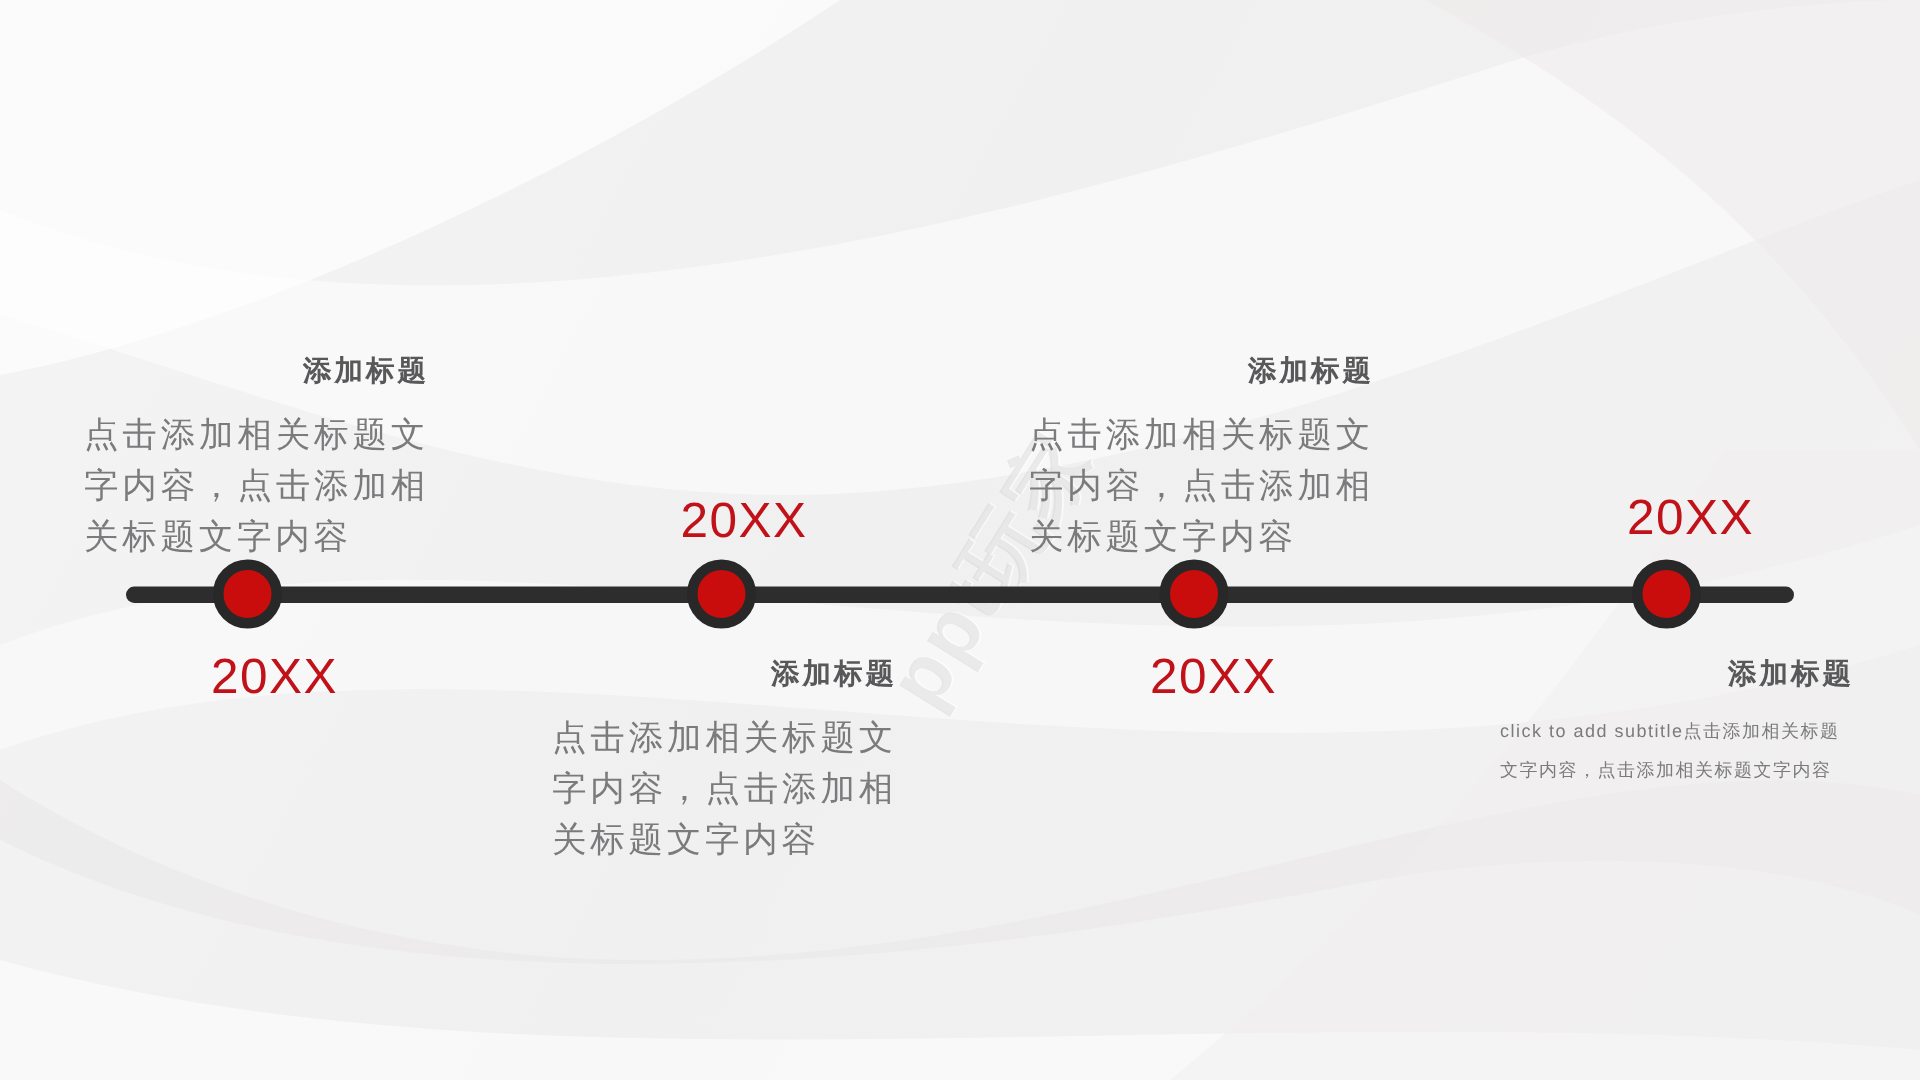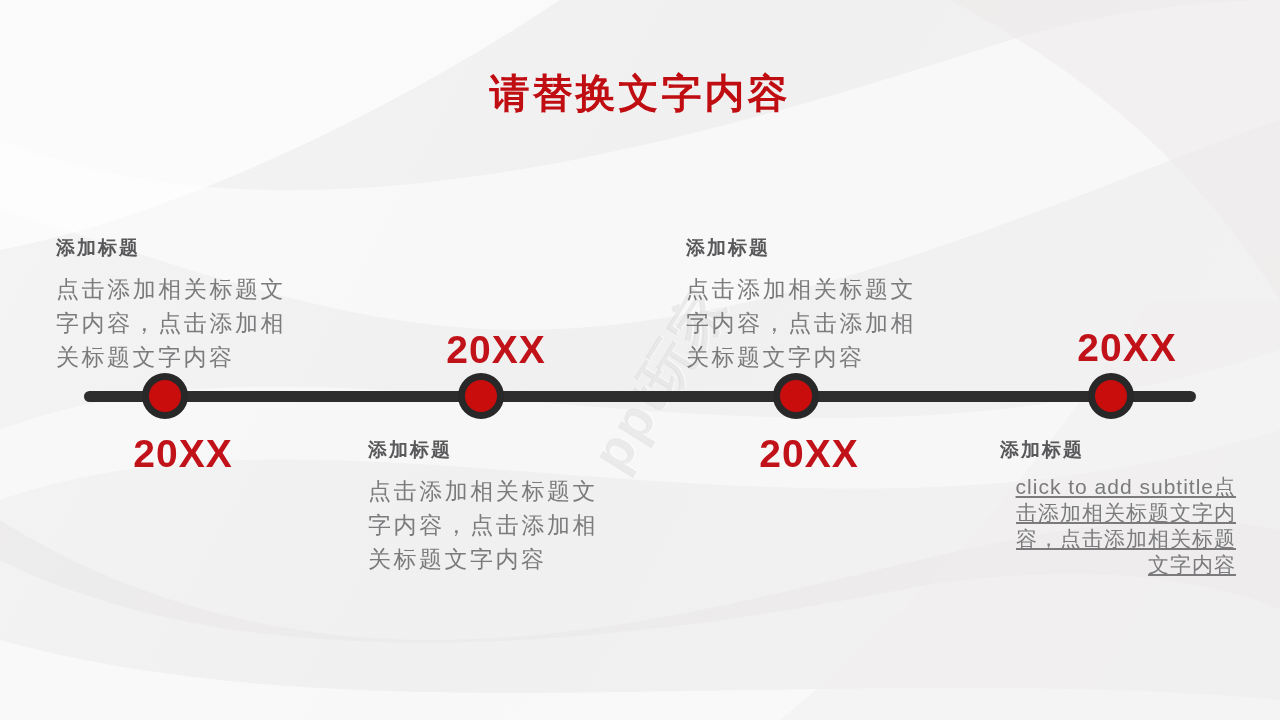--- a/index.html
+++ b/index.html
@@ -43,67 +43,66 @@
     background:#c90d0d; border:7px solid #282828;
     z-index:3;
   }
   .nd1 { left:142px; }
   .nd2 { left:458px; }
   .nd3 { left:773px; }
   .nd4 { left:1088px; }
 
   .year-label {
     position:absolute; transform:translateX(-50%);
-    font-size:39px; font-weight:700; letter-spacing:1px;
+    font-size:33px; font-weight:400; letter-spacing:1px;
     color:#c1121a; z-index:4; white-space:nowrap;
   }
   .yl1 { left:183px; top:432px; }
   .yl2 { left:496px; top:328px; }
   .yl3 { left:809px; top:432px; }
   .yl4 { left:1127px; top:326px; }
 
   .tblock { position:absolute; width:230px; z-index:4; }
   .tb1 { left:56px;  top:234px; }
   .tb2 { left:368px; top:436px; }
   .tb3 { left:686px; top:234px; }
   .tb4 { left:1000px; top:436px; width:236px; }
 
   .tb-heading {
-    text-align:left;
+    text-align:right;
     font-size:19px; font-weight:700; letter-spacing:2px;
     color:#58585a; line-height:28px; margin-bottom:10px;
   }
   .tb-body {
     font-size:23px; color:#7b7b7d;
     letter-spacing:2.5px; line-height:34px;
     text-align:justify;
   }
   .tb4 .tb-body {
-    text-align:right; font-size:21px;
-    letter-spacing:1px; line-height:26px; margin-top:2px;text-decoration:underline;
+    text-align:left; font-size:12px;
+    letter-spacing:1px; line-height:26px; margin-top:2px;
   }
 </style>
 </head>
 <body>
 
 <div class="slide">
 
   <svg class="bg-waves" viewBox="0 0 1280 720" preserveAspectRatio="none" aria-hidden="true">
     <path d="M0,0 L560,0 C380,120 160,220 0,250 Z" fill="#ffffff" opacity="0.65"></path>
     <path d="M0,140 C300,260 700,140 1010,40 C1110,10 1210,0 1280,0 L1280,120 C1100,180 800,330 520,330 C330,330 140,250 0,210 Z" fill="#ffffff" opacity="0.5"></path>
     <path d="M950,0 C1060,60 1180,140 1280,300 L1280,0 Z" fill="#eceaea" opacity="0.55"></path>
     <path d="M0,430 C340,300 760,520 1280,350 L1280,430 C800,580 340,380 0,500 Z" fill="#ffffff" opacity="0.45"></path>
     <path d="M0,560 C260,690 640,640 900,590 C1040,563 1190,570 1280,610 L1280,530 C1050,480 760,640 430,640 C260,640 110,590 0,520 Z" fill="#e9e8e8" opacity="0.6"></path>
     <path d="M0,640 C360,740 820,660 1280,700 L1280,720 L0,720 Z" fill="#ffffff" opacity="0.55"></path>
     <path d="M1150,300 C1050,450 950,580 780,720 L1280,720 L1280,300 Z" fill="#efeeee" opacity="0.45"></path>
   </svg>
 
   <div class="watermark">ppt玩家</div>
 
-  <h1 class="slide-title">请替换文字内容</h1>
 
   <div class="timeline-line"></div>
 
   <div class="node-dot nd1"></div>
   <div class="node-dot nd2"></div>
   <div class="node-dot nd3"></div>
   <div class="node-dot nd4"></div>
 
   <div class="year-label yl1">20XX</div>
   <div class="year-label yl2">20XX</div>

